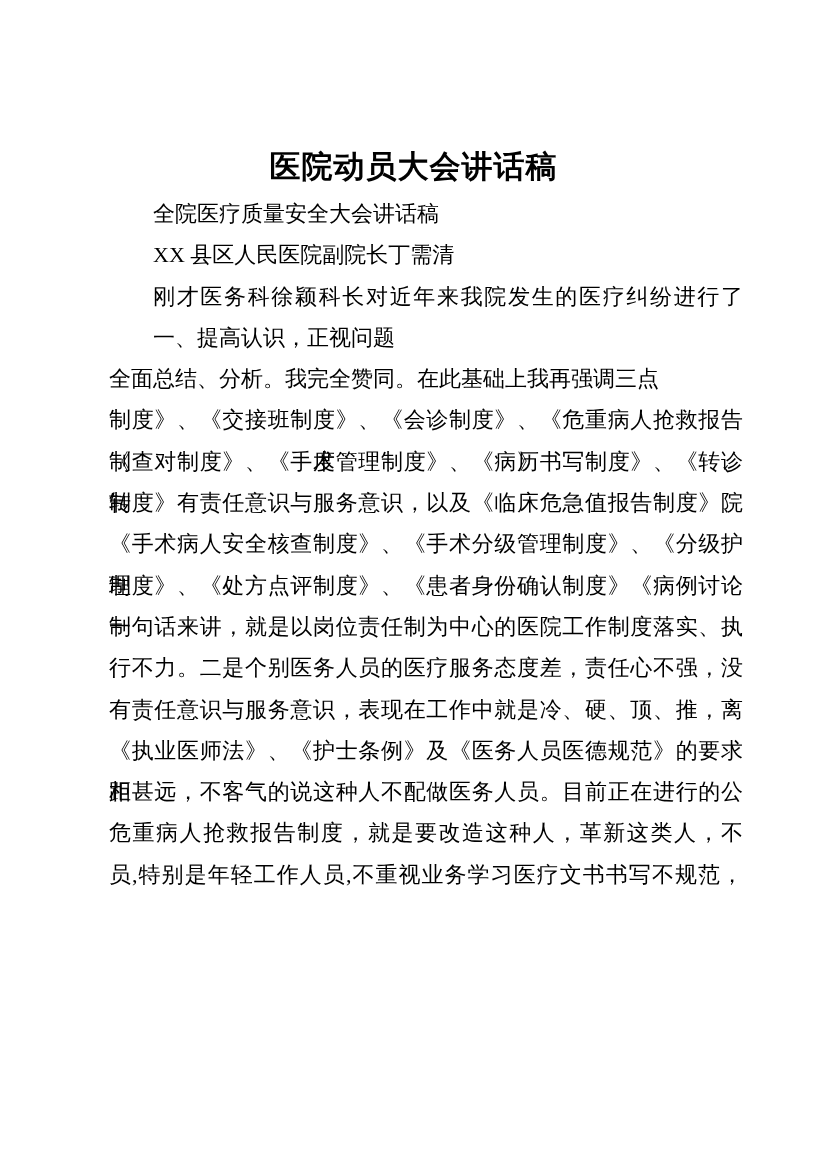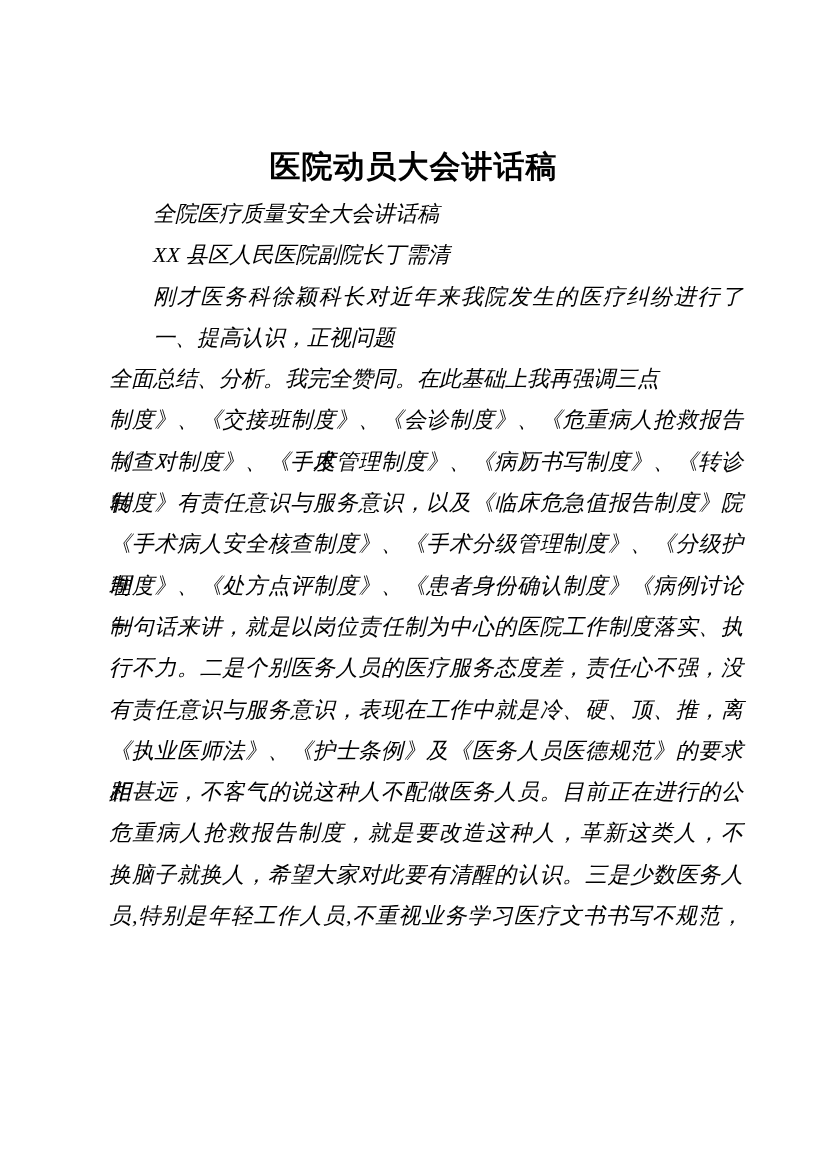--- a/index.html
+++ b/index.html
@@ -33,21 +33,20 @@
     top: 193px;
     left: 109px;
     width: 634px;
   }
   .line {
     font-size: 22px;
     line-height: 41.3px;
     height: 41.3px;
     overflow: visible;
     white-space: nowrap;
-    font-style: italic;
   }
   .line.fill {
     white-space: normal;
     text-align: justify;
     text-align-last: justify;
     text-justify: inter-character;
   }
   .line.indent {
     text-indent: 44px;
   }
@@ -82,19 +81,18 @@
       <div class="line fill">《查对制度》、《手术管理制度》、《病历书写制度》、《转诊转院</div>
       <div class="line fill">制度》有责任意识与服务意识，以及《临床危急值报告制度》、</div>
       <div class="line fill">《手术病人安全核查制度》、《手术分级管理制度》、《分级护理</div>
       <div class="line fill">制度》、《处方点评制度》、《患者身份确认制度》《病例讨论制</div>
       <div class="line fill">一句话来讲，就是以岗位责任制为中心的医院工作制度落实、执</div>
       <div class="line fill">行不力。二是个别医务人员的医疗服务态度差，责任心不强，没</div>
       <div class="line fill">有责任意识与服务意识，表现在工作中就是冷、硬、顶、推，离</div>
       <div class="line fill">《执业医师法》、《护士条例》及《医务人员医德规范》的要求相</div>
       <div class="line fill">距甚远，不客气的说这种人不配做医务人员。目前正在进行的公</div>
       <div class="line fill">危重病人抢救报告制度，就是要改造这种人，革新这类人，不</div>
-      <div class="line fill">换脑子就换人，希望大家对此要有清醒的认识。三是少数医务人</div>
       <div class="line fill">员,特别是年轻工作人员,不重视业务学习医疗文书书写不规范，</div>
     </div>
 
   <div class="page-footer">第1页 共1页</div>
 
 </div>
 
 </body></html>

